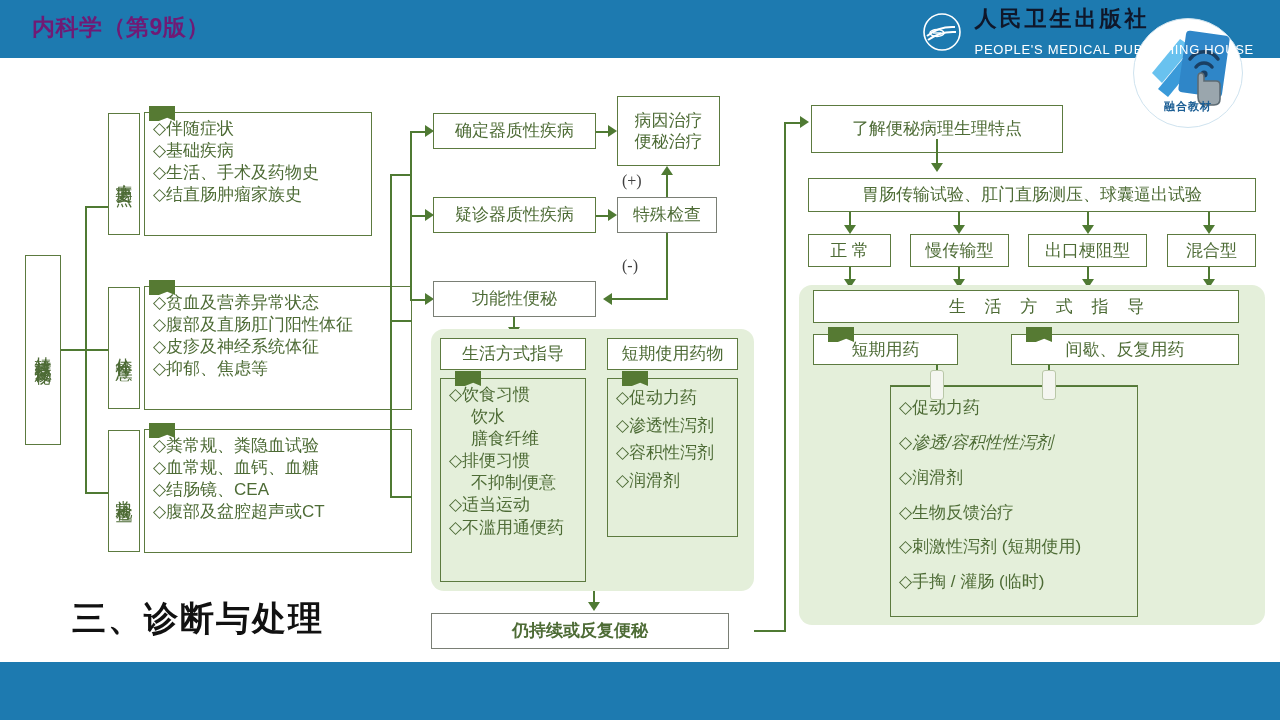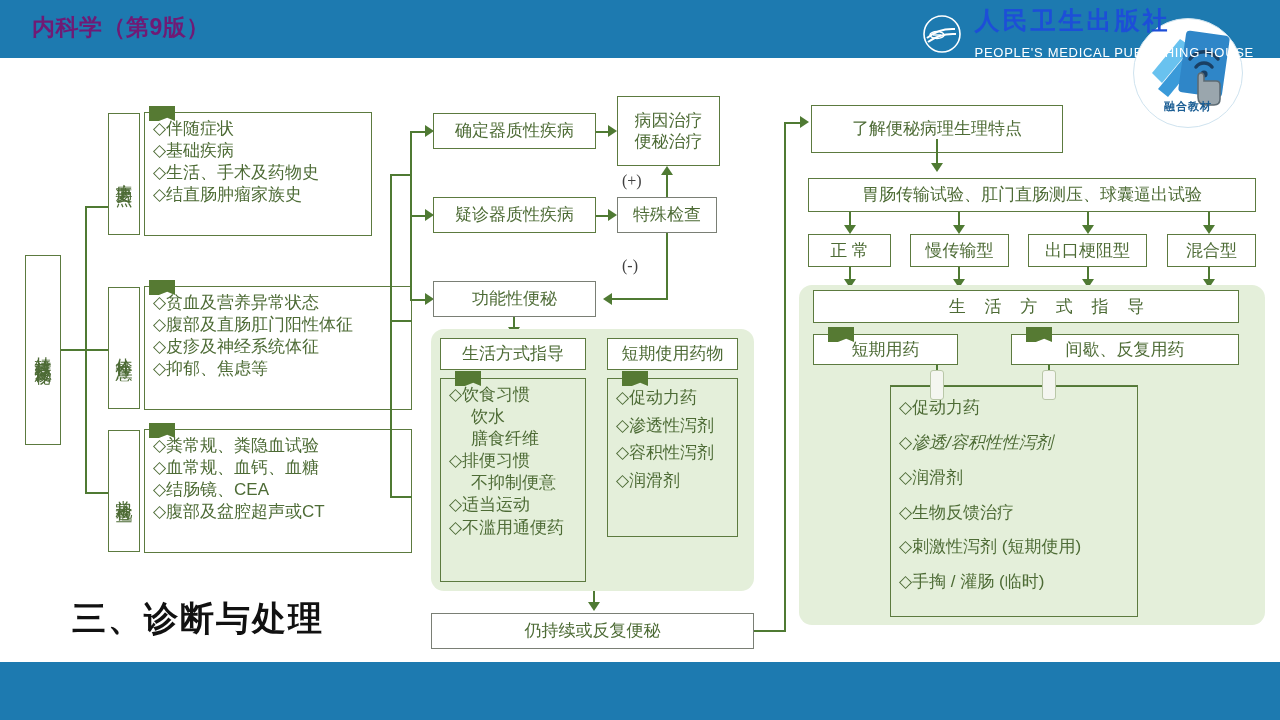--- a/index.html
+++ b/index.html
@@ -51,22 +51,22 @@
   .footer-bar {
     position: absolute; left: 0; bottom: 0;
     width: 1280px; height: 58px;
     background: #1d7ab0;
   }
   .footer-logo {
     position: absolute; right: 26px; top: 8px;
     display: flex; align-items: center; gap: 10px;
   }
   .footer-cn {
-    color: #1d4ed8;
-    font-size: 25px;
+    color: #0f172a;
+    font-size: 22px;
     font-weight: bold;
     font-family: "Liberation Serif", "DejaVu Serif", serif;
     letter-spacing: 3px;
     line-height: 1;
   }
   .footer-en {
     color: #ffffff;
     font-size: 13px;
     letter-spacing: 0.7px;
     line-height: 1;
@@ -330,21 +330,21 @@
     <div class="flag" style="left:14px; top:-8px;"></div>
     <div class="li">◇<span>促动力药</span></div>
     <div class="li">◇<span>渗透性泻剂</span></div>
     <div class="li">◇<span>容积性泻剂</span></div>
     <div class="li">◇<span>润滑剂</span></div>
   </div>
 
   <div class="ln v" style="left:593px; top:591px; width:2px; height:14px;"></div>
   <div class="arrow down" style="left:588px; top:602px;"></div>
 
-  <div class="box gray" style="left:431px; top:613px; width:323px; height:36px;">
+  <div class="box gray" style="left:431px; top:613px; width:298px; height:36px;font-weight:bold;">
     <span>仍持续或反复便秘</span>
   </div>
 
   <div class="ln h" style="left:754px; top:630px; width:32px;"></div>
   <div class="ln v" style="left:784px; top:122px; width:2px; height:510px;"></div>
   <div class="ln h" style="left:784px; top:122px; width:18px;"></div>
   <div class="arrow right" style="left:800px; top:116px;"></div>
 
   <div class="box" style="left:811px; top:105px; width:252px; height:48px;">
     <span>了解便秘病理生理特点</span>

